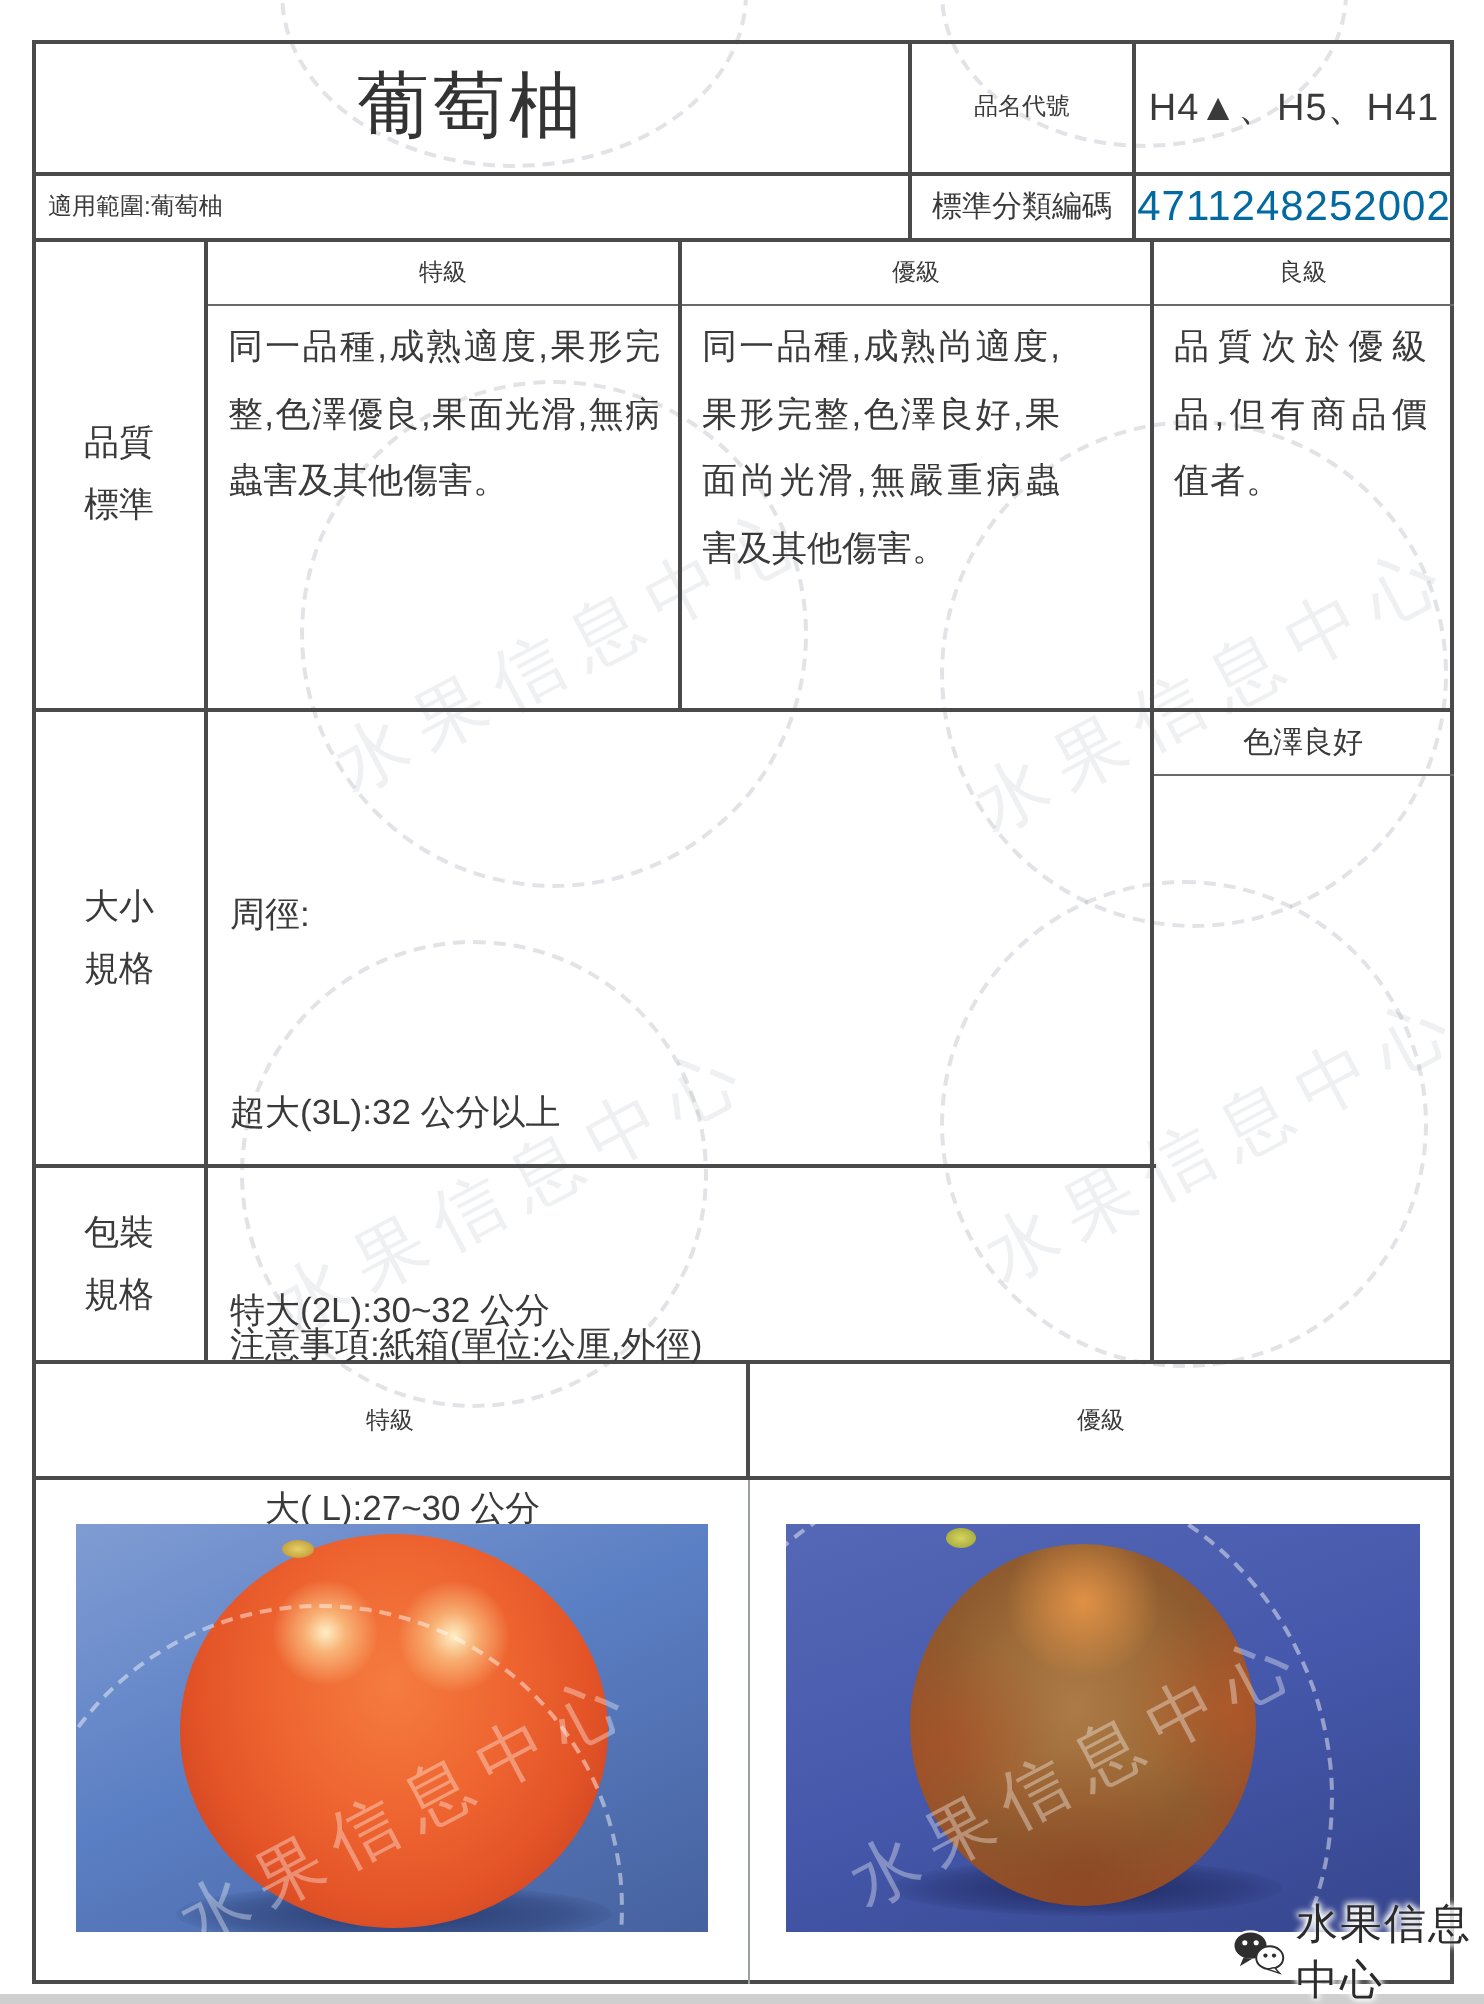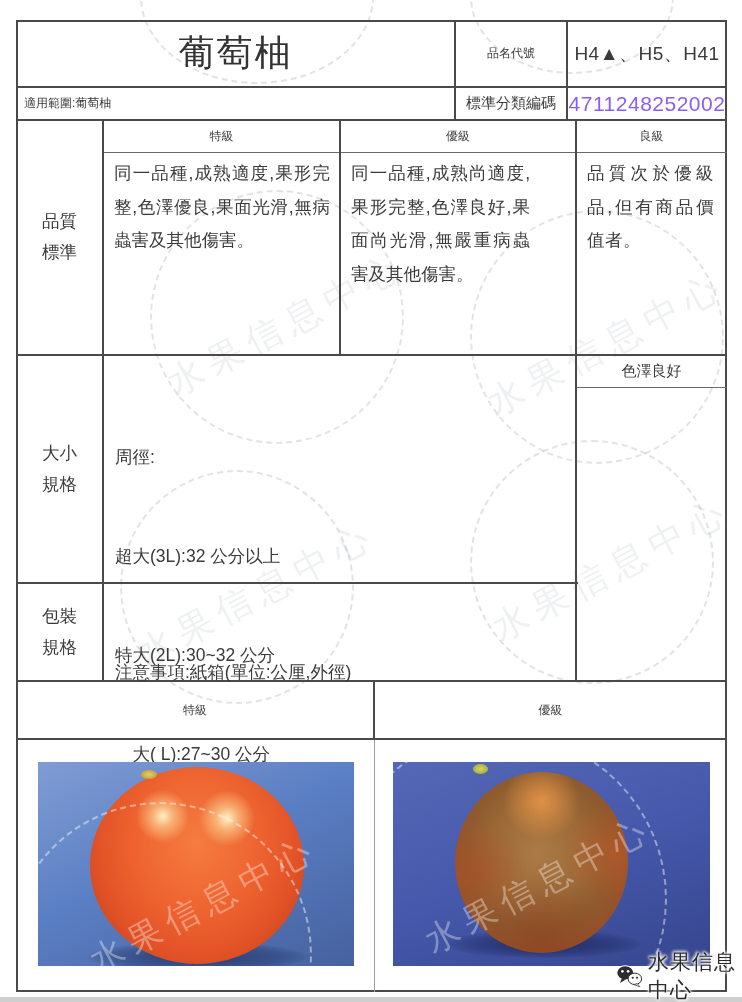--- a/index.html
+++ b/index.html
@@ -12,21 +12,21 @@
   .ln.lt{background:#9aa0a8;}
   .frame{position:absolute;left:16px;top:20px;width:711px;height:972px;border:2px solid #4a4a4a;box-sizing:border-box;}
 
   
   .cell{position:absolute;display:flex;align-items:center;justify-content:center;text-align:center;box-sizing:border-box;}
   .cell.left{justify-content:flex-start;text-align:left;}
   .title{font-size:36px;letter-spacing:2px;color:#333;}
   .h17{font-size:12px;}
   .h16{font-size:15px;}
   .code{font-size:19px;letter-spacing:0.5px;}
-  .classnum{font-size:21px;letter-spacing:0.5px;color:#8b5cf6;}
+  .classnum{font-size:21px;letter-spacing:0.5px;color:#0369a1;}
   .rowlabel{flex-direction:column;font-size:17.5px;line-height:31px;}
   .desc{position:absolute;box-sizing:border-box;font-size:17.5px;line-height:33.5px;text-align:justify;padding:5px 10px 0 11px;color:#3a3a3a;}
   .desc.wide{letter-spacing:0.5px;padding:5px 13px 1px 11px;}
   .speclines{position:absolute;box-sizing:border-box;font-size:17.5px;line-height:33px;padding:20px 0 0 12px;white-space:pre;}
   .packlines{position:absolute;box-sizing:border-box;font-size:17.5px;line-height:35px;padding:2px 0 0 12px;white-space:pre;}
 
   
   .wm-circle{position:absolute;border:2px dashed rgba(140,145,155,0.25);border-radius:50%;pointer-events:none;}
   .wm-text{position:absolute;color:rgba(145,150,160,0.14);font-size:36px;letter-spacing:8px;white-space:nowrap;transform:rotate(-28deg);pointer-events:none;}
   .wm-text.onphoto{color:rgba(255,255,255,0.35);font-size:34px;}

